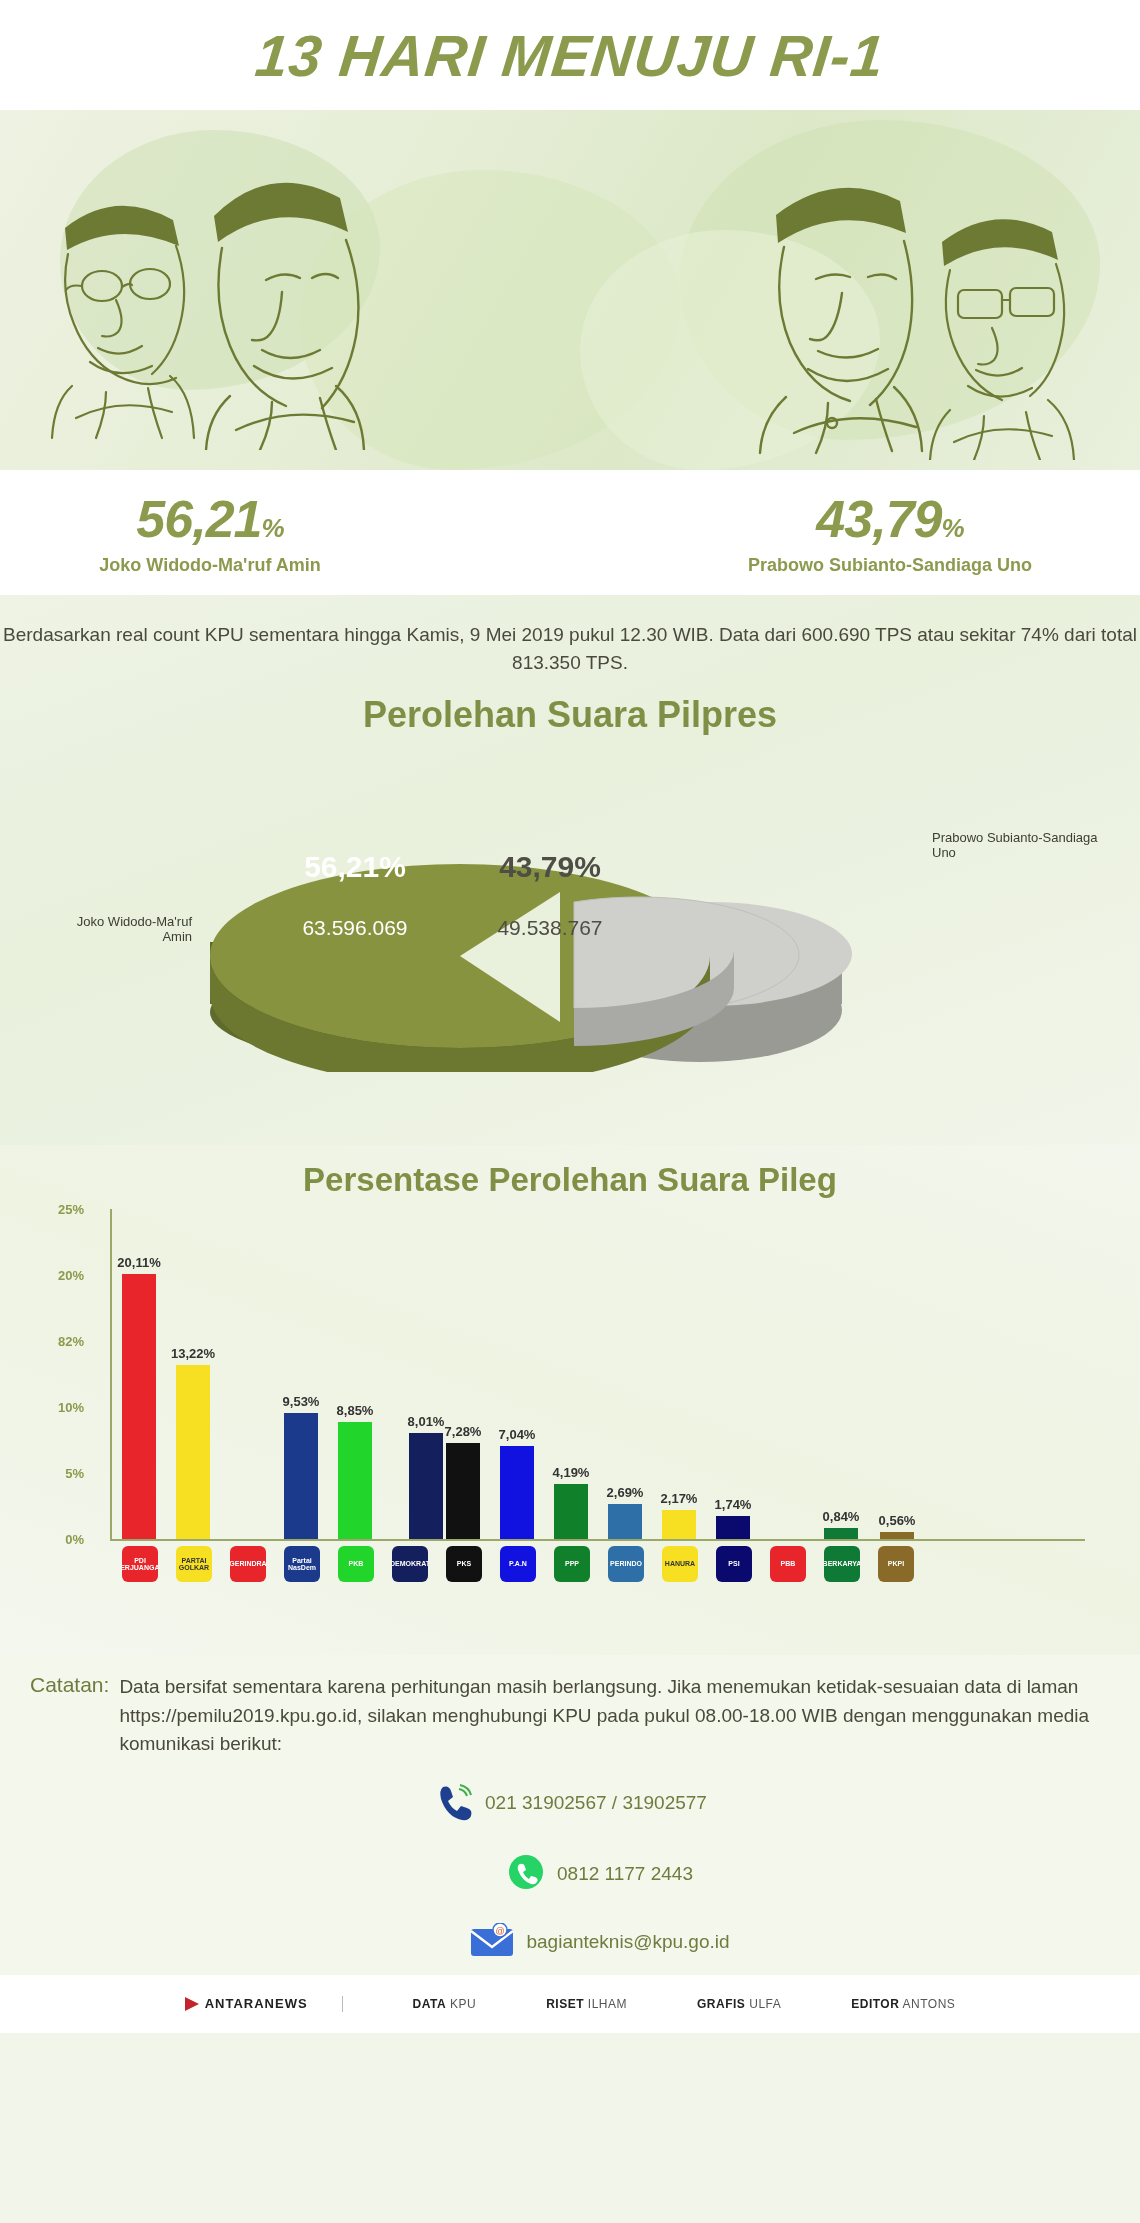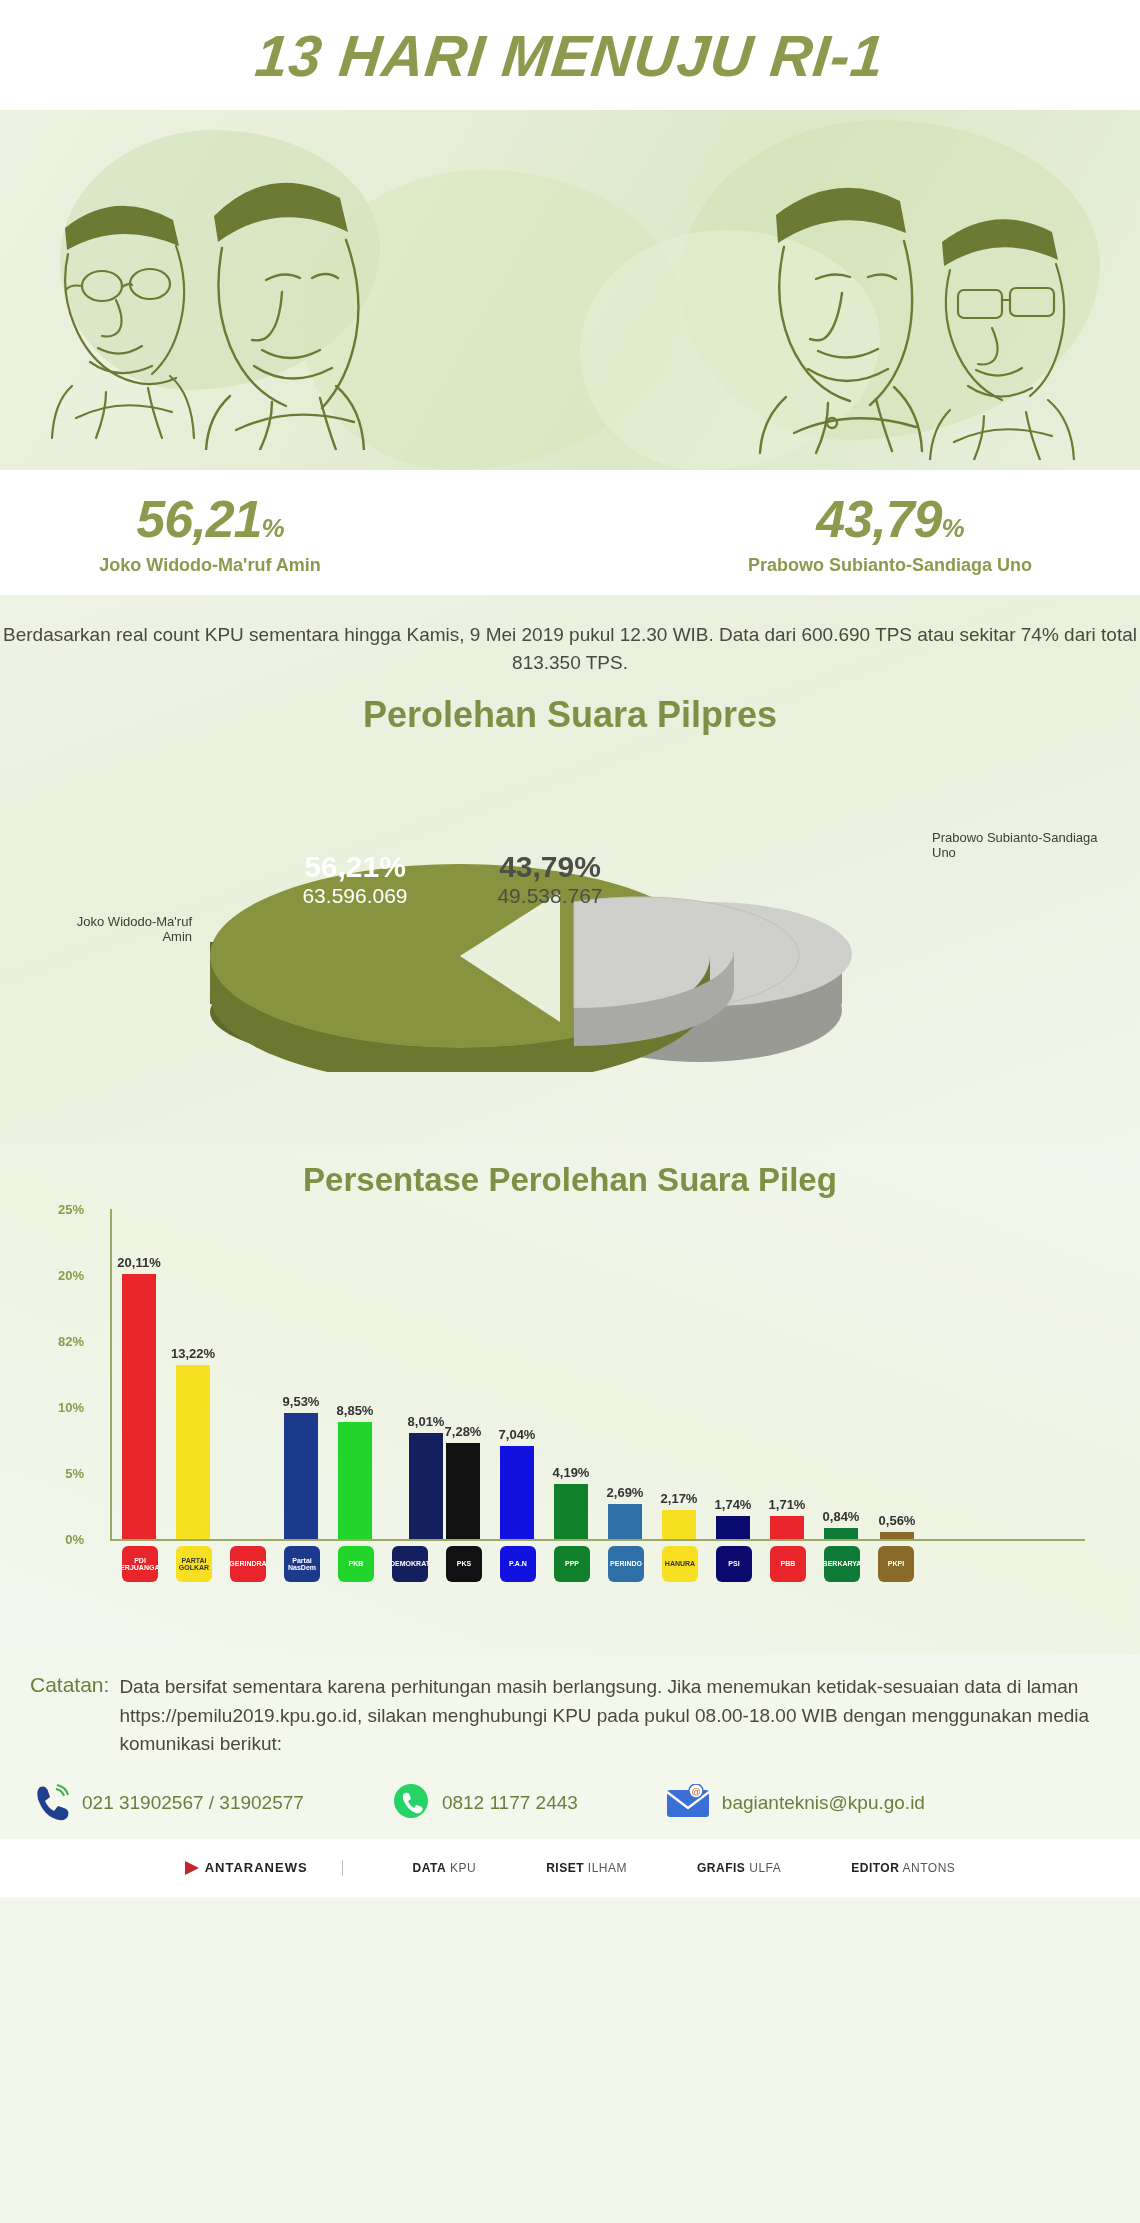--- a/index.html
+++ b/index.html
@@ -89,21 +89,21 @@
     position: relative;
     z-index: 3;
   }
   .pie-wrap { position: relative; height: 330px; margin-top: 6px; }
   .pie-label { position: absolute; font-size: 13px; color: #3d3d33; z-index: 6; }
   .pie-label.left { left: 52px; top: 172px; width: 140px; text-align: right;}
   .pie-label.right { right: 28px; top: 88px; width: 180px; text-align: left;}
 
   .slice-text { position: absolute; z-index: 7; text-align: center; color: #ffffff; }
   .slice-text .p { font-size: 30px; font-weight: bold; }
-  .slice-text .n { font-size: 21px; }
+  .slice-text .n { font-size: 21px; margin-top: 32px; }
   .slice-left { left: 260px; top: 108px; width: 190px; }
   .slice-right { left: 460px; top: 108px; width: 180px; }
   .slice-right .p { color: #4e4e46; }
   .slice-right .n { color: #4e4e46; }
 
   
   .pileg {
     position: relative;
     background: linear-gradient(200deg,#f3f6ec 0%, #eef3e2 50%, #f4f7ee 100%);
     height: 510px;
@@ -155,20 +155,21 @@
   .catatan-text { font-size: 19px; color: #4a4a3c; line-height: 1.5; }
 
   .contacts {
     display: flex;
     align-items: center;
     padding: 16px 30px 14px 30px;
     gap: 28px;
     background: #f4f7ec;
     position: relative;
     z-index: 3;
+    flex-direction: column;
   }
   .contact { display: flex; align-items: center; gap: 12px; }
   .contact-text { font-size: 19px; color: #6f7c3d; }
 
   .credits {
     height: 58px;
     background: #ffffff;
     display: flex;
     align-items: center;
     justify-content: center;
@@ -387,24 +388,20 @@
             <div class="bar-val" style="bottom: 39.508px;">2,69%</div>
           </div>
           <div class="bar-slot" style="left: 550px; height: 330px;">
             <div class="bar" style="height: 28.644px; background: rgb(247, 224, 33);"></div>
             <div class="bar-val" style="bottom: 32.644px;">2,17%</div>
           </div>
           <div class="bar-slot" style="left: 604px; height: 330px;">
             <div class="bar" style="height: 22.968px; background: rgb(10, 10, 110);"></div>
             <div class="bar-val" style="bottom: 26.968px;">1,74%</div>
           </div>
-          <div class="bar-slot" style="left: 658px; height: 330px;">
-            <div class="bar" style="height: 22.572px; background: rgb(232, 37, 43);"></div>
-            <div class="bar-val" style="bottom: 26.572px;">1,71%</div>
-          </div>
           <div class="bar-slot" style="left: 712px; height: 330px;">
             <div class="bar" style="height: 11.088px; background: rgb(15, 122, 53);"></div>
             <div class="bar-val" style="bottom: 15.088px;">0,84%</div>
           </div>
           <div class="bar-slot" style="left: 768px; height: 330px;">
             <div class="bar" style="height: 7.392px; background: rgb(138, 106, 40);"></div>
             <div class="bar-val" style="bottom: 11.392px;">0,56%</div>
           </div>
         </div>
       <div class="logos" id="logos">

